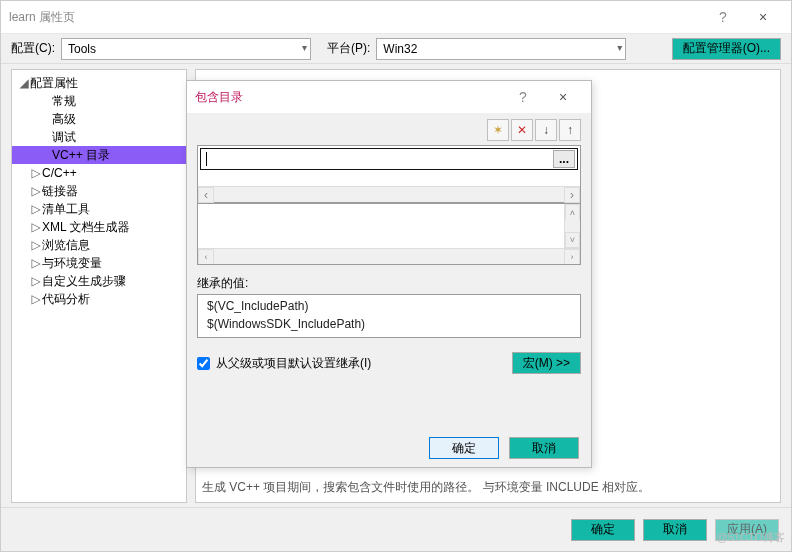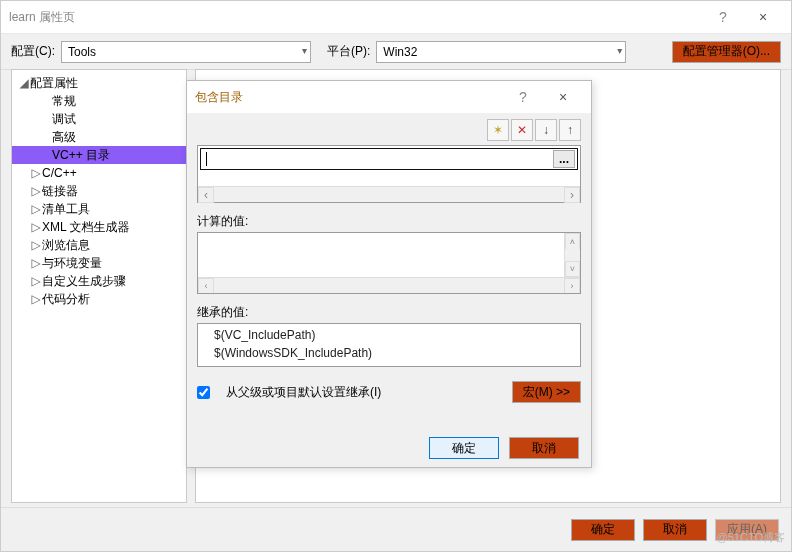--- a/index.html
+++ b/index.html
@@ -3,64 +3,64 @@
 <meta charset="utf-8">
 <style>
 *{box-sizing:border-box;font-family:"Microsoft YaHei","Segoe UI",Tahoma,sans-serif;font-size:12px;margin:0;padding:0}
 body{background:#fff;width:792px;height:552px;overflow:hidden;position:relative}
 .window{position:absolute;border:1px solid #ccc;background:#f0f0f0}
 .main-window{left:0;top:0;width:792px;height:552px}
 .titlebar{height:30px;display:flex;align-items:center;padding:16px 8px;background:#fff;border-bottom:1px solid #e8e8e8}
 .titlebar .title{flex:1;color:#888}
 .titlebar .help{width:40px;text-align:center;color:#888;font-size:14px}
 .titlebar .close{width:40px;text-align:center;color:#555;font-size:14px}
-.toolbar{height:36px;display:flex;align-items:center;gap:6px;padding:0 10px;border-bottom:1px solid #ddd}
+.toolbar{height:30px;display:flex;align-items:center;gap:6px;padding:0 10px;border-bottom:1px solid #ddd}
 .toolbar label{display:inline-block}
 .combo-wrap{position:relative;display:inline-block}
 .combo-wrap .combo-display{height:22px;border:1px solid #aaa;background:#fff;display:flex;align-items:center;padding:0 18px 0 6px}
 .combo-wrap .chev{position:absolute;right:4px;top:4px;font-size:10px;color:#666}
-.btn{height:22px;border:1px solid #aaa;background:#c2410c;padding:0 10px;display:inline-flex;align-items:center;justify-content:center;cursor:default}
+.btn{height:22px;border:1px solid #aaa;background:#14b8a6;padding:0 10px;display:inline-flex;align-items:center;justify-content:center;cursor:default}
 .body{position:absolute;left:0;top:64px;right:0;bottom:44px;display:flex}
 .tree{width:176px;border:1px solid #c9c9c9;background:#fff;margin:4px 4px 4px 10px;padding:4px 0;overflow:hidden}
 .tree-node{display:flex;align-items:center;height:18px;padding-left:6px;white-space:nowrap}
 .tree-node .exp{width:12px;text-align:center;color:#666}
 .tree-node.selected{background:#8b5cf6}
 .tree-node.indent1{padding-left:28px}
 .tree-node.indent1expander{padding-left:18px}
 .right-pane{flex:1;margin:4px 10px 4px 4px;background:#fff;border:1px solid #c9c9c9;padding:6px;position:relative;overflow:hidden}
 .rp-text{color:#333;line-height:18px;white-space:nowrap}
 .footer{position:absolute;bottom:0;left:0;right:0;height:44px;display:flex;justify-content:flex-end;align-items:center;gap:8px;padding-right:12px;border-top:1px solid #ddd;background:#f0f0f0}
 .footer .btn{min-width:64px}
 
 .dialog{left:186px;top:80px;width:406px;height:388px;border:1px solid #bbb;box-shadow:2px 2px 8px rgba(0,0,0,.15)}
 .dialog .titlebar{background:#fff;border-bottom:none}
-.dialog .titlebar .title{color:#a16207}
+.dialog .titlebar .title{color:#be185d}
 .dlg-body{padding:6px 10px;position:relative;height:calc(100% - 30px)}
 .iconrow{display:flex;justify-content:flex-end;gap:2px;margin-bottom:4px}
 .iconbtn{width:22px;height:22px;border:1px solid #bfbfbf;background:#f7f7f7;display:flex;align-items:center;justify-content:center;font-size:12px;color:#444}
 .iconbtn.red{color:#cc2d2d}
 .editbox{border:1px solid #9b9b9b;background:#fff;height:58px;position:relative;display:flex;flex-direction:column}
 .editline{display:flex;align-items:center;height:22px;padding:0 4px;border:1px solid #111;margin:2px;position:relative}
 .editline .caret{width:1px;height:14px;background:#000;margin-left:1px}
 .editline .browse{position:absolute;right:2px;top:1px;width:22px;height:18px;border:1px solid #aaa;background:#eaeaea;display:flex;align-items:center;justify-content:center;font-weight:bold}
 .editbox .hscroll{position:absolute;bottom:0;left:0;right:0;height:16px;background:#f0f0f0;border-top:1px solid #ddd;display:flex}
 .editbox .hscroll .ar{width:16px;height:16px;display:flex;align-items:center;justify-content:center;color:#888;border:1px solid #ddd}
 .editbox .hscroll .track{flex:1}
 .sec-label{margin-top:10px;margin-bottom:2px}
 .readonly-box{border:1px solid #9b9b9b;background:#fff;height:62px;position:relative;padding:2px 4px 18px 4px;overflow:hidden}
 .readonly-box .line{white-space:nowrap;line-height:18px;color:#222}
 .readonly-box .vscroll{position:absolute;right:0;top:0;bottom:16px;width:16px;background:#f0f0f0;border-left:1px solid #ddd;display:flex;flex-direction:column}
 .readonly-box .vscroll .ar{height:16px;display:flex;align-items:center;justify-content:center;color:#888;border:1px solid #ddd;font-size:9px}
 .readonly-box .vscroll .ar:first-child{border-bottom:none}
 .readonly-box .hscroll{position:absolute;bottom:0;left:0;right:0;height:16px;background:#f0f0f0;border-top:1px solid #ddd;display:flex}
 .readonly-box .hscroll .ar{width:16px;height:16px;display:flex;align-items:center;justify-content:center;color:#888;border:1px solid #ddd;font-size:9px}
 .readonly-box .hscroll .track{flex:1}
-.inherit-box{border:1px solid #9b9b9b;background:#fff;padding:2px 16px;height:44px}
+.inherit-box{border:1px solid #9b9b9b;background:#fff;padding:2px 9px;height:44px}
 .inherit-box .line{line-height:18px;color:#222}
-.chkrow{display:flex;align-items:center;gap:16px;margin-top:14px}
+.chkrow{display:flex;align-items:center;gap:6px;margin-top:14px}
 .chkrow .macro{margin-left:auto}
 .dlg-footer{position:absolute;bottom:10px;right:12px;display:flex;gap:10px}
 .dlg-footer .btn{min-width:70px}
 .dlg-footer .btn.primary{border-color:#0078d7;background:#e5f1fb}
 .watermark{position:absolute;right:6px;bottom:6px;color:#bbb;font-size:11px;pointer-events:none}
 </style>
 </head>
 <body>
 
 <div class="window main-window">
@@ -93,25 +93,25 @@
         <div class="tree-node">
           <span class="exp">◢</span>
           <span>配置属性</span>
         </div>
         <div class="tree-node indent1">
           <span class="exp"></span>
           <span>常规</span>
         </div>
         <div class="tree-node indent1">
           <span class="exp"></span>
+          <span>高级</span>
+        </div>
+        <div class="tree-node indent1">
+          <span class="exp"></span>
           <span>调试</span>
-        </div>
-        <div class="tree-node indent1">
-          <span class="exp"></span>
-          <span>高级</span>
         </div>
         <div class="tree-node selected indent1">
           <span class="exp"></span>
           <span>VC++ 目录</span>
         </div>
         <div class="tree-node indent1expander">
           <span class="exp">▷</span>
           <span>C/C++</span>
         </div>
         <div class="tree-node indent1expander">
@@ -147,20 +147,21 @@
       <div id="rplines">
           <div class="rp-text">;(CommonExecutablePath)</div>
           <div class="rp-text">wsSDK_IncludePath);</div>
           <div class="rp-text">wsSDK_IncludePath);</div>
           <div class="rp-text">&nbsp;</div>
           <div class="rp-text">ndowsSDK_LibraryPath_x86)</div>
           <div class="rp-text">ath);</div>
           <div class="rp-text">&nbsp;</div>
           <div class="rp-text">/C_ExecutablePath_x86);$(VC_I</div>
         </div>
+      <div style="position:absolute;bottom:6px;left:6px;right:6px;color:#555">生成 VC++ 项目期间，搜索包含文件时使用的路径。 与环境变量 INCLUDE 相对应。</div>
     </div>
   </div>
 
   <div class="footer">
     <button class="btn">确定</button>
     <button class="btn">取消</button>
     <button class="btn" style="opacity:.6">应用(A)</button>
   </div>
 
   <span class="watermark">@51CTO博客</span>
@@ -186,21 +187,20 @@
         <span class="caret"></span>
         <span class="browse">...</span>
       </div>
       <div class="hscroll">
         <div class="ar">‹</div>
           <div class="track"></div>
           <div class="ar">›</div>
       </div>
     </div>
 
-    <div class="sec-label">计算的值:</div>
     <div class="readonly-box">
       <div class="vscroll">
         <div class="ar">˄</div>
         <div style="flex:1"></div>
         <div class="ar">˅</div>
       </div>
       <div class="hscroll">
         <div class="ar">‹</div>
           <div class="track"></div>
           <div class="ar">›</div>

